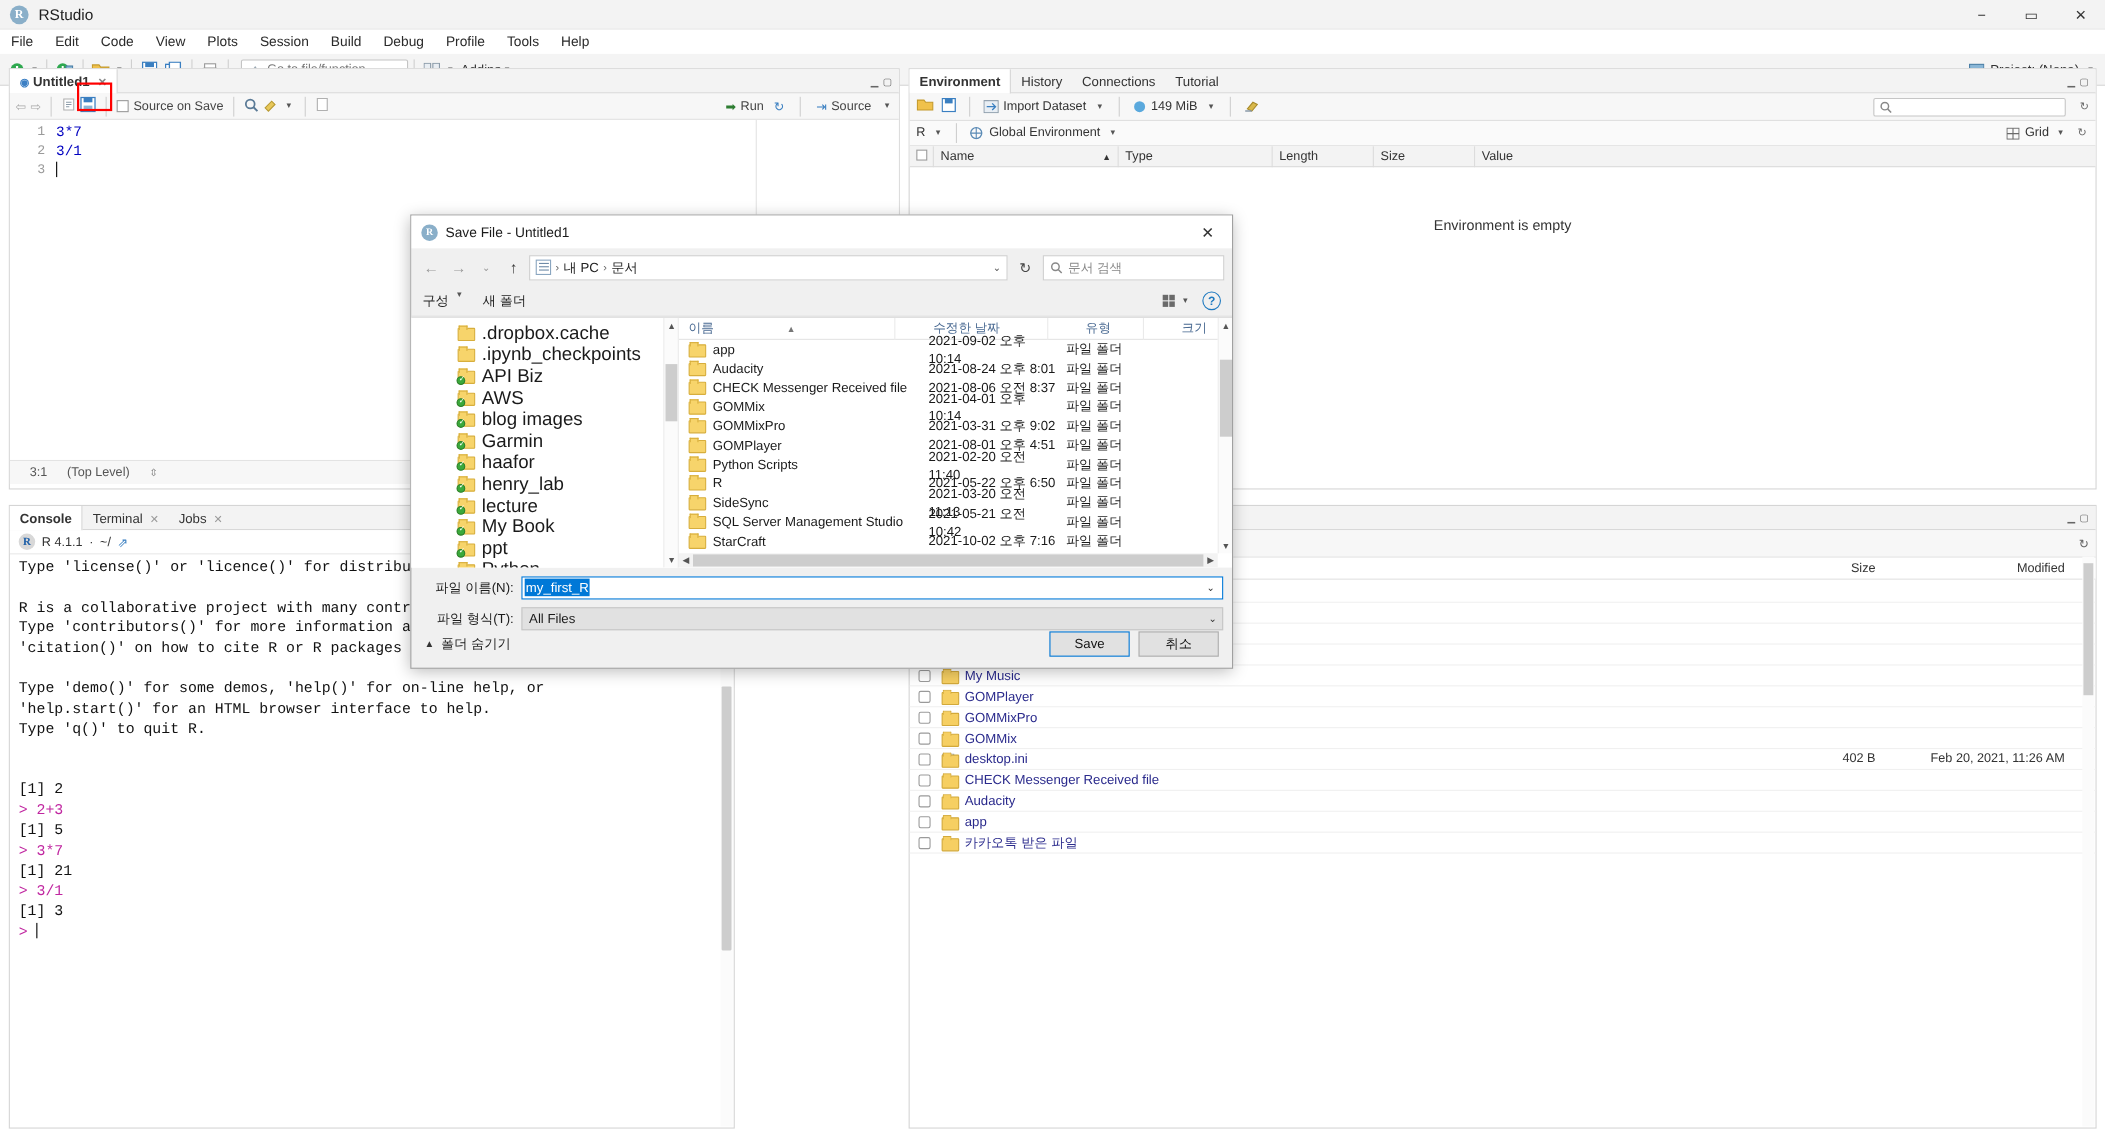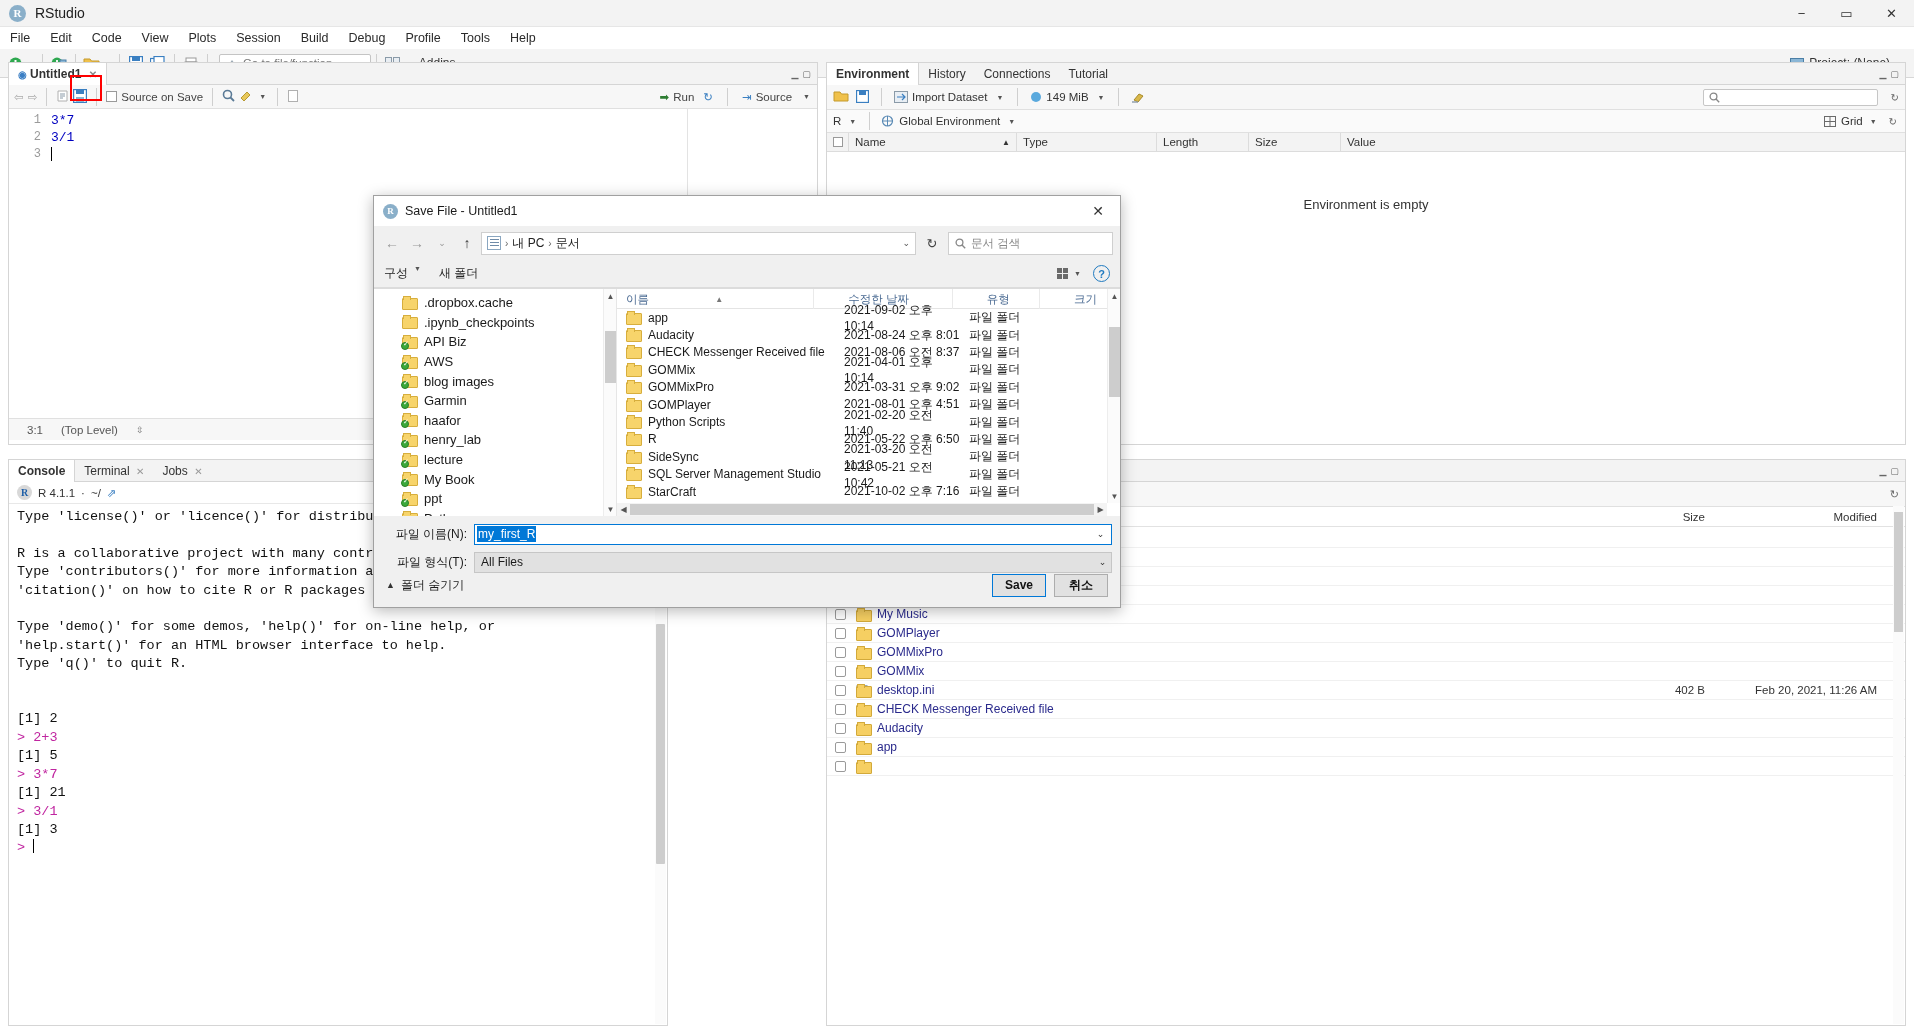--- a/index.html
+++ b/index.html
@@ -258,22 +258,22 @@
   }
   .dlg-main {
     position: relative; height: 228px; background: #fff;
     border-top: 1px solid #dcdcdc; display: flex;
   }
   .tree {
     width: 243px; background: #fff; border-right: 1px solid #e6e6e6;
     overflow: hidden; position: relative; padding-top: 4px;
   }
   .tree-row {
-    height: 19.6px; display:flex; align-items:center; font-size: 13px;
-    color: #1a1a1a; padding-left: 28px;
+    height: 19.6px; display:flex; align-items:center; font-size: 17px;
+    color: #1a1a1a; padding-left: 28px; margin-left: 14px;
   }
   .tree-fold {
     width: 15px; height: 12px; position: relative; margin-right: 7px; flex:none;
   }
   .tree-fold::before{
     content:''; position:absolute; left:0; top:1px; width:14px; height:10px;
     background:#f7d46b; border:1px solid #d7ae3d; border-radius:1px;
   }
   .tree-fold::after{
     content:''; position:absolute; left:1px; top:-1px; width:6px; height:3px;
@@ -319,23 +319,23 @@
     flex: 1; height: 21px; border: 1px solid #c6c6c6; background: #e1e1e1;
     display:flex; align-items:center; padding-left: 6px; font-size: 12px; color:#1a1a1a;
   }
   .dlg-bottom {
     position:absolute; left:0; right:0; bottom:0; height: 44px;
     display:flex; align-items:center; padding: 0 12px;
   }
   .hidefolders { font-size: 12px; color: #1a1a1a; display:flex; align-items:center; gap:6px;}
   .dlg-btns { margin-left: auto; display:flex; gap: 8px; }
   .dbtn {
-    width: 54px; height: 23px; font-size: 12px; display:flex;
+    width: 73px; height: 23px; font-size: 12px; display:flex;
     align-items:center; justify-content:center; border:1px solid #adadad;
-    background:#e1e1e1; color:#111;font-weight:bold;
+    background:#e1e1e1; color:#111;
   }
   .dbtn.primary { border-color: #0078d7; }
 </style>
 </head>
 <body>
 
 <div id="app">
 
   <div class="titlebar">
     <div class="tb-icon">R</div>
@@ -765,20 +765,21 @@
       <div class="file-row">
         <span class="chk"></span>
         <span class="folder-ico"></span>
         <span class="f-name">app</span>
         <span class="f-size"></span>
         <span class="f-mod"></span>
       </div>
       <div class="file-row">
         <span class="chk"></span>
         <span class="folder-ico"></span>
+        <span class="f-name">카카오톡 받은 파일</span>
         <span class="f-size"></span>
         <span class="f-mod"></span>
       </div>
     </div>
     <div class="files-scroll">
       <div class="files-thumb"></div>
     </div>
   </div>
 
   <div id="dialog">

